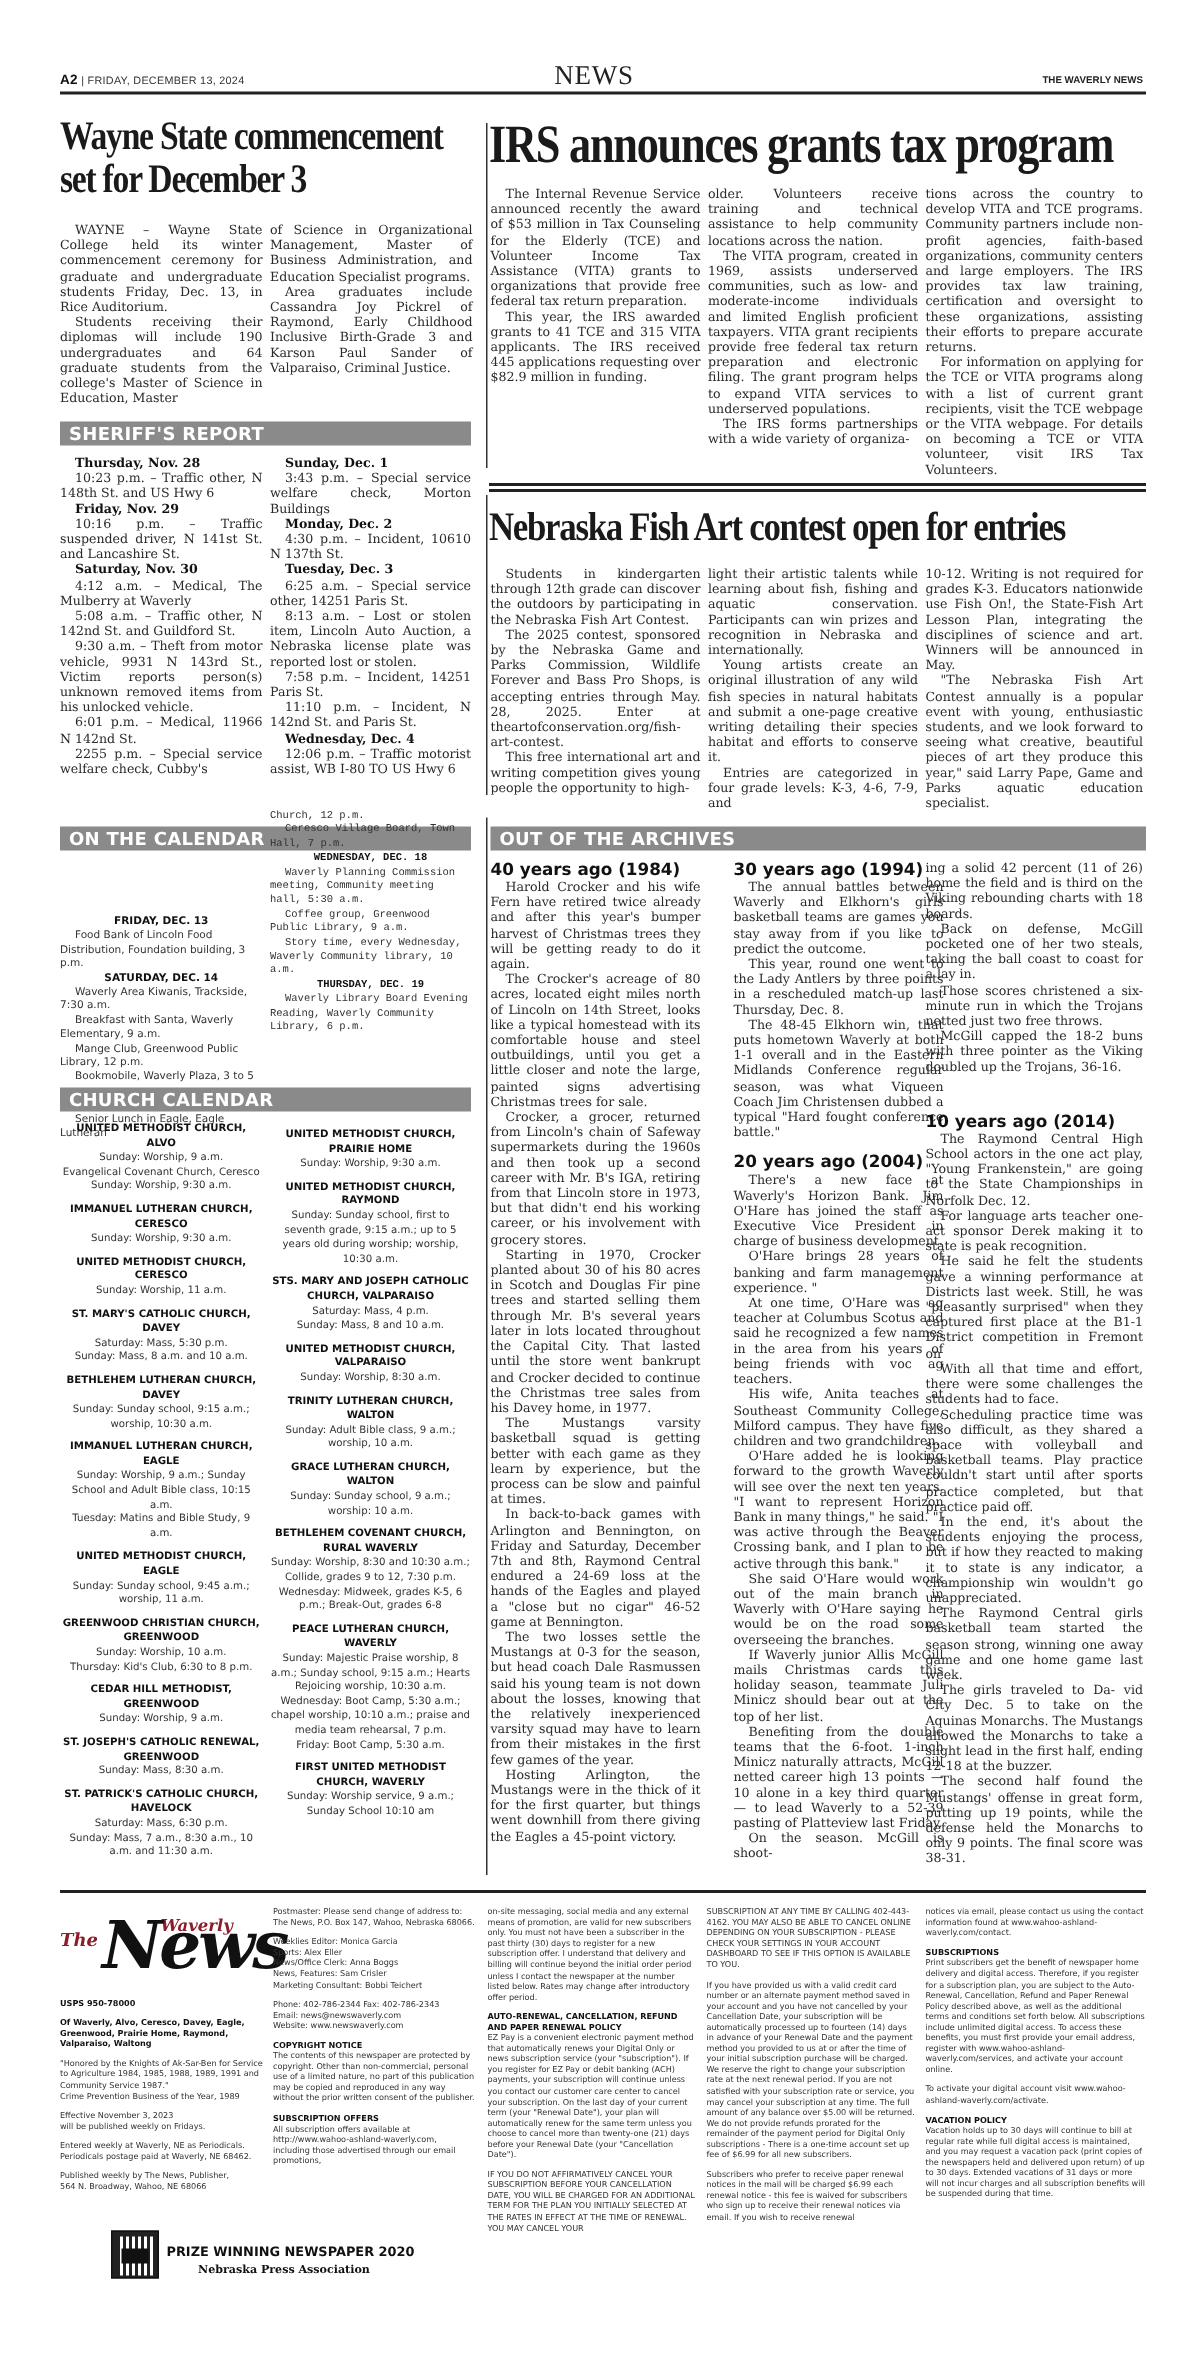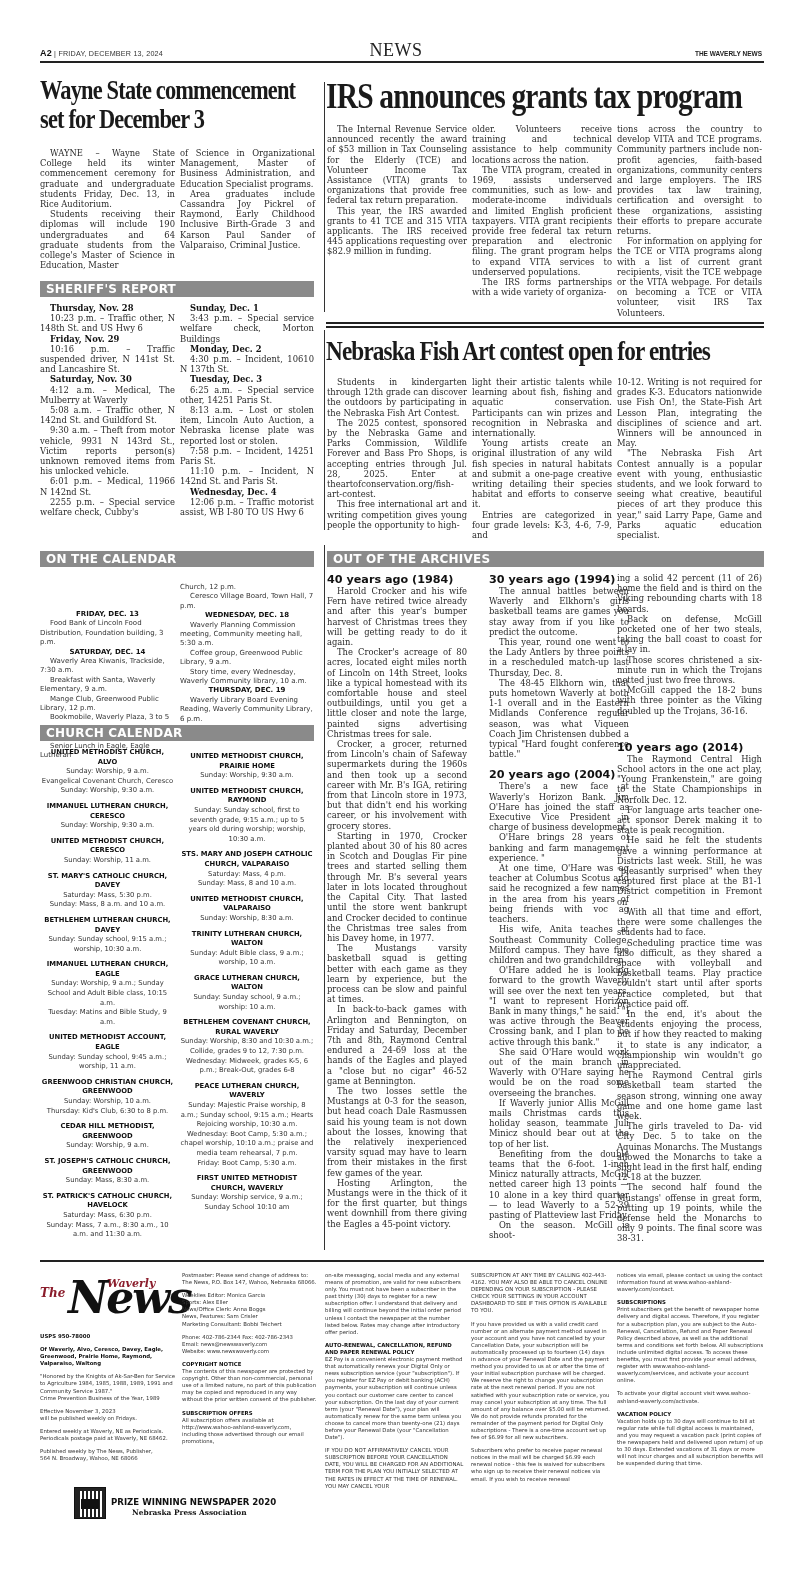--- a/index.html
+++ b/index.html
@@ -116,21 +116,21 @@
   <div class="day">Wednesday, Dec. 4</div>
   <p class="entry">12:06 p.m. – Traffic motorist assist, WB I-80 TO US Hwy 6</p>
 </div>
 
 <div class="abs hrule" style="left:326px; top:322px; width:438px; height:1.5px;"></div>
 <div class="abs hrule" style="left:326px; top:326px; width:438px; height:1.5px;"></div>
 <div class="abs headline" style="left:326px; top:334px; font-size:27px; line-height:34px; transform:scaleX(0.86); width:520px;">Nebraska Fish Art contest open for entries</div>
 <div class="vrule" style="left:324px; top:330px; height:200px;"></div>
 <div class="col body-text" style="left:327px; top:377px; width:140px;">
   <p>Students in kindergarten through 12th grade can discover the outdoors by participating in the Nebraska Fish Art Contest.</p>
-  <p>The 2025 contest, sponsored by the Nebraska Game and Parks Commission, Wildlife Forever and Bass Pro Shops, is accepting entries through Jul. 28, 2025. Enter at theartofconservation.org/fish-art-contest.</p>
+  <p>The 2025 contest, sponsored by the Nebraska Game and Parks Commission, Wildlife Forever and Bass Pro Shops, is accepting entries through May. 28, 2025. Enter at theartofconservation.org/fish-art-contest.</p>
   <p>This free international art and writing competition gives young people the opportunity to high-</p>
 </div>
 <div class="col body-text" style="left:472px; top:377px; width:140px;">
   <p style="text-indent:0">light their artistic talents while learning about fish, fishing and aquatic conservation. Participants can win prizes and recognition in Nebraska and internationally.</p>
   <p>Young artists create an original illustration of any wild fish species in natural habitats and submit a one-page creative writing detailing their species habitat and efforts to conserve it.</p>
   <p>Entries are categorized in four grade levels: K-3, 4-6, 7-9, and</p>
 </div>
 <div class="col body-text" style="left:617px; top:377px; width:145px;">
   <p style="text-indent:0">10-12. Writing is not required for grades K-3. Educators nationwide use Fish On!, the State-Fish Art Lesson Plan, integrating the disciplines of science and art. Winners will be announced in May.</p>
   <p>"The Nebraska Fish Art Contest annually is a popular event with young, enthusiastic students, and we look forward to seeing what creative, beautiful pieces of art they produce this year," said Larry Pape, Game and Parks aquatic education specialist.</p>
@@ -141,21 +141,21 @@
   <div class="day">FRIDAY, DEC. 13</div>
   <p class="entry">Food Bank of Lincoln Food Distribution, Foundation building, 3 p.m.</p>
   <div class="day">SATURDAY, DEC. 14</div>
   <p class="entry">Waverly Area Kiwanis, Trackside, 7:30 a.m.</p>
   <p class="entry">Breakfast with Santa, Waverly Elementary, 9 a.m.</p>
   <p class="entry">Mange Club, Greenwood Public Library, 12 p.m.</p>
   <p class="entry">Bookmobile, Waverly Plaza, 3 to 5 p.m.</p>
   <div class="day">TUESDAY, DEC. 17</div>
   <p class="entry">Senior Lunch in Eagle, Eagle Lutheran</p>
 </div>
-<div class="col cal" style="left:180px; top:583px; width:134px;">
+<div class="col cal" style="left:180px; top:540px; width:134px;font-family:Liberation Mono, monospace;">
   <p>Church, 12 p.m.</p>
   <p class="entry">Ceresco Village Board, Town Hall, 7 p.m.</p>
   <div class="day">WEDNESDAY, DEC. 18</div>
   <p class="entry">Waverly Planning Commission meeting, Community meeting hall, 5:30 a.m.</p>
   <p class="entry">Coffee group, Greenwood Public Library, 9 a.m.</p>
   <p class="entry">Story time, every Wednesday, Waverly Community library, 10 a.m.</p>
   <div class="day">THURSDAY, DEC. 19</div>
   <p class="entry">Waverly Library Board Evening Reading, Waverly Community Library, 6 p.m.</p>
 </div>
 
@@ -183,34 +183,34 @@
   <div class="item">
       <div class="name">BETHLEHEM LUTHERAN CHURCH, DAVEY</div>
       <div>Sunday: Sunday school, 9:15 a.m.; worship, 10:30 a.m.</div>
     </div>
   <div class="item">
       <div class="name">IMMANUEL LUTHERAN CHURCH, EAGLE</div>
       <div>Sunday: Worship, 9 a.m.; Sunday School and Adult Bible class, 10:15 a.m.</div>
       <div>Tuesday: Matins and Bible Study, 9 a.m.</div>
     </div>
   <div class="item">
-      <div class="name">UNITED METHODIST ACCOUNT, EAGLE</div>
+      <div class="name">UNITED METHODIST CHURCH, EAGLE</div>
       <div>Sunday: Sunday school, 9:45 a.m.; worship, 11 a.m.</div>
     </div>
   <div class="item">
       <div class="name">GREENWOOD CHRISTIAN CHURCH, GREENWOOD</div>
       <div>Sunday: Worship, 10 a.m.</div>
       <div>Thursday: Kid's Club, 6:30 to 8 p.m.</div>
     </div>
   <div class="item">
       <div class="name">CEDAR HILL METHODIST, GREENWOOD</div>
       <div>Sunday: Worship, 9 a.m.</div>
     </div>
   <div class="item">
-      <div class="name">ST. JOSEPH'S CATHOLIC CHURCH, GREENWOOD</div>
+      <div class="name">ST. JOSEPH'S CATHOLIC RENEWAL, GREENWOOD</div>
       <div>Sunday: Mass, 8:30 a.m.</div>
     </div>
   <div class="item">
       <div class="name">ST. PATRICK'S CATHOLIC CHURCH, HAVELOCK</div>
       <div>Saturday: Mass, 6:30 p.m.</div>
       <div>Sunday: Mass, 7 a.m., 8:30 a.m., 10 a.m. and 11:30 a.m.</div>
     </div>
 </div>
 <div class="col church" style="left:180px; top:752px; width:134px;">
   <div class="item">

